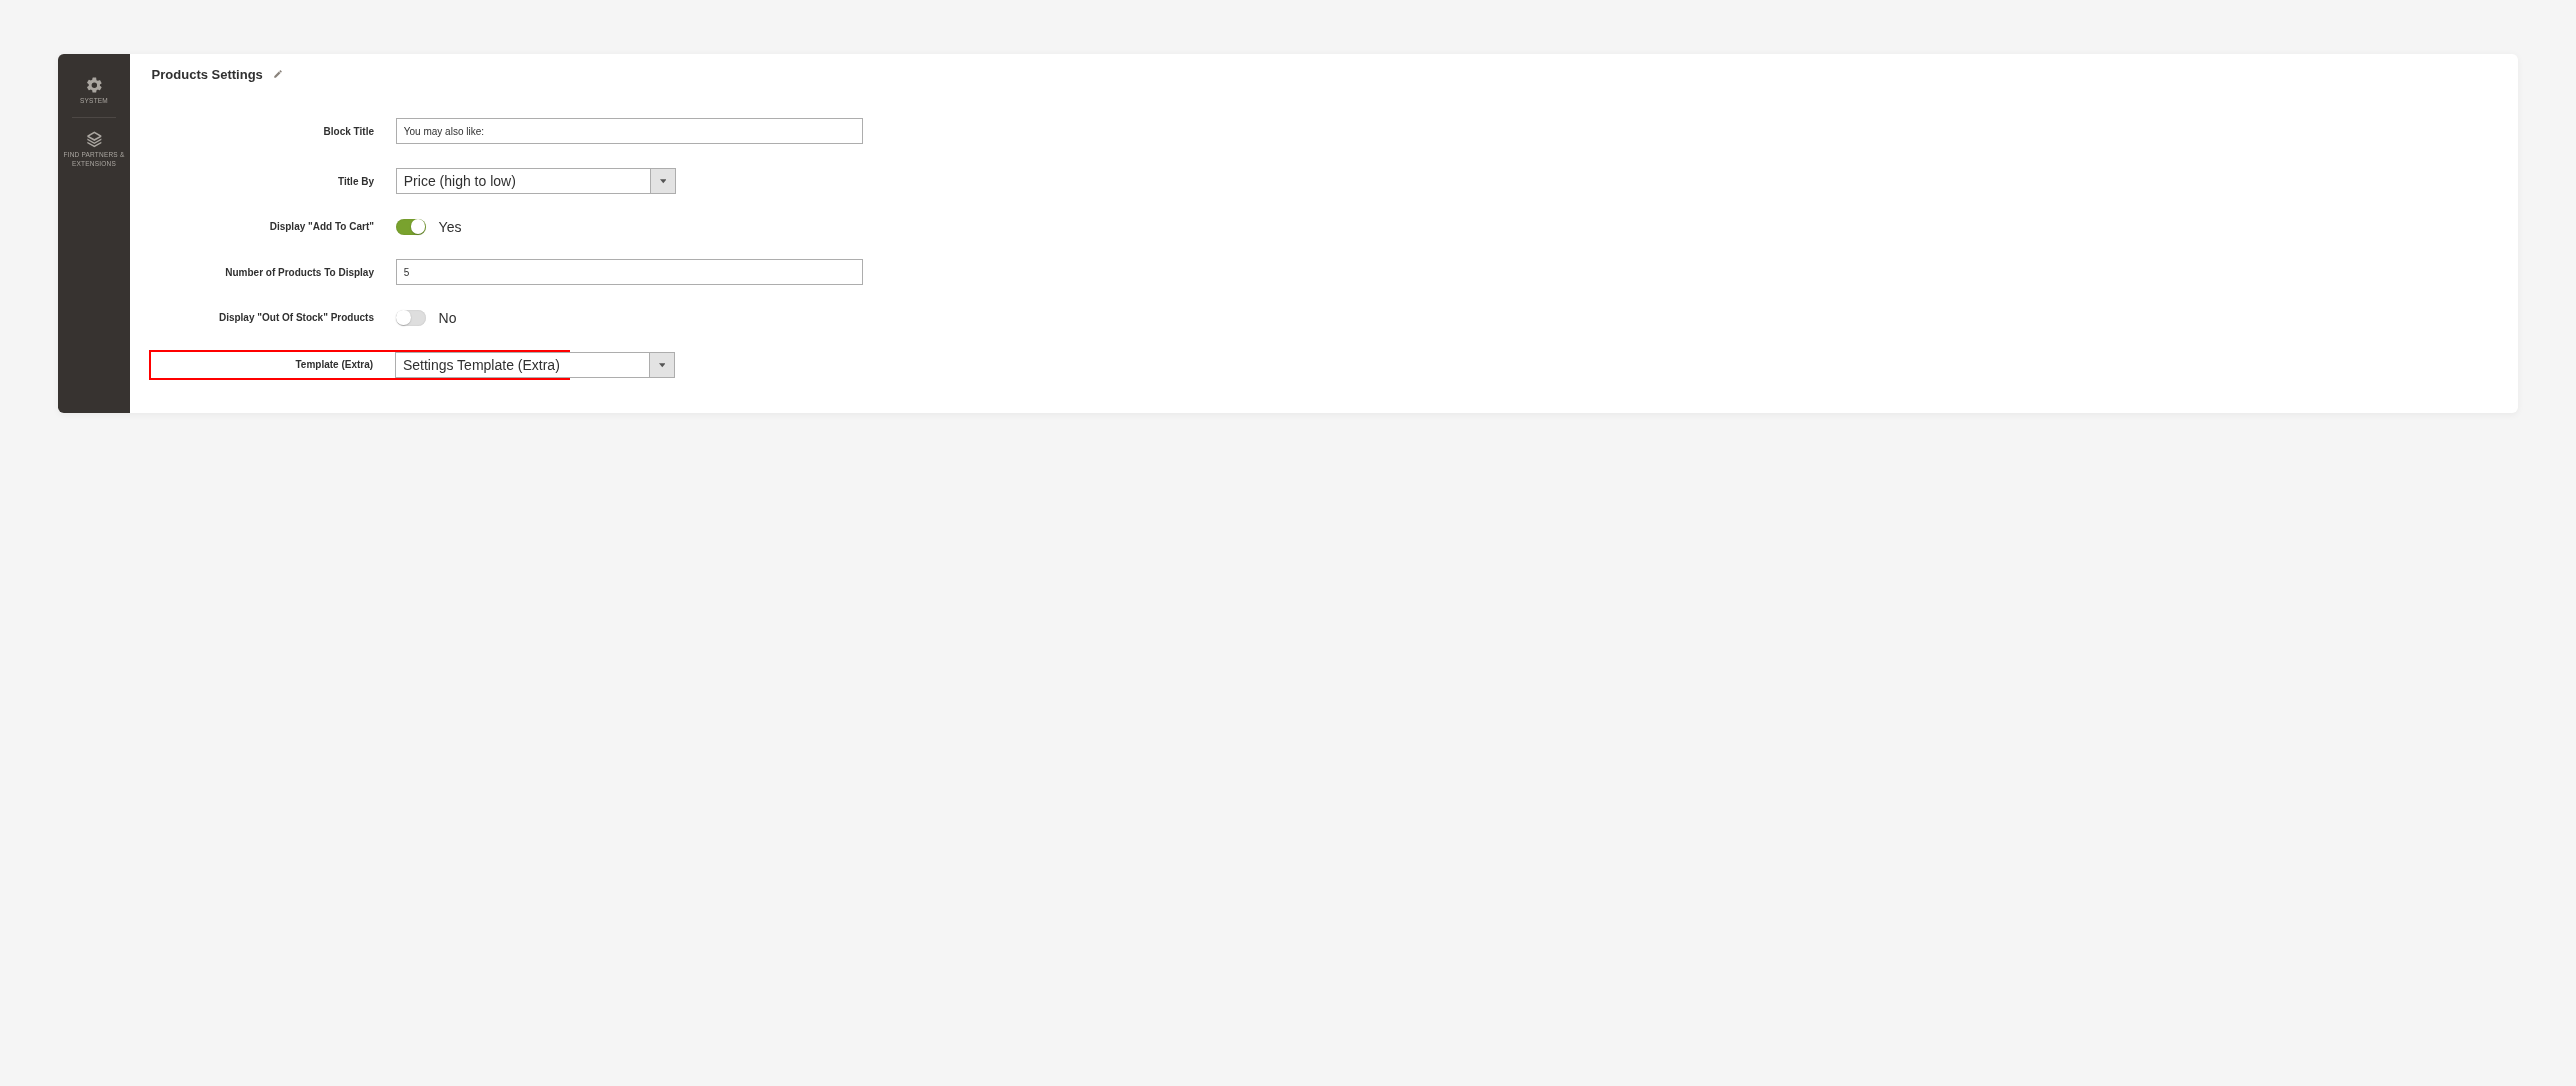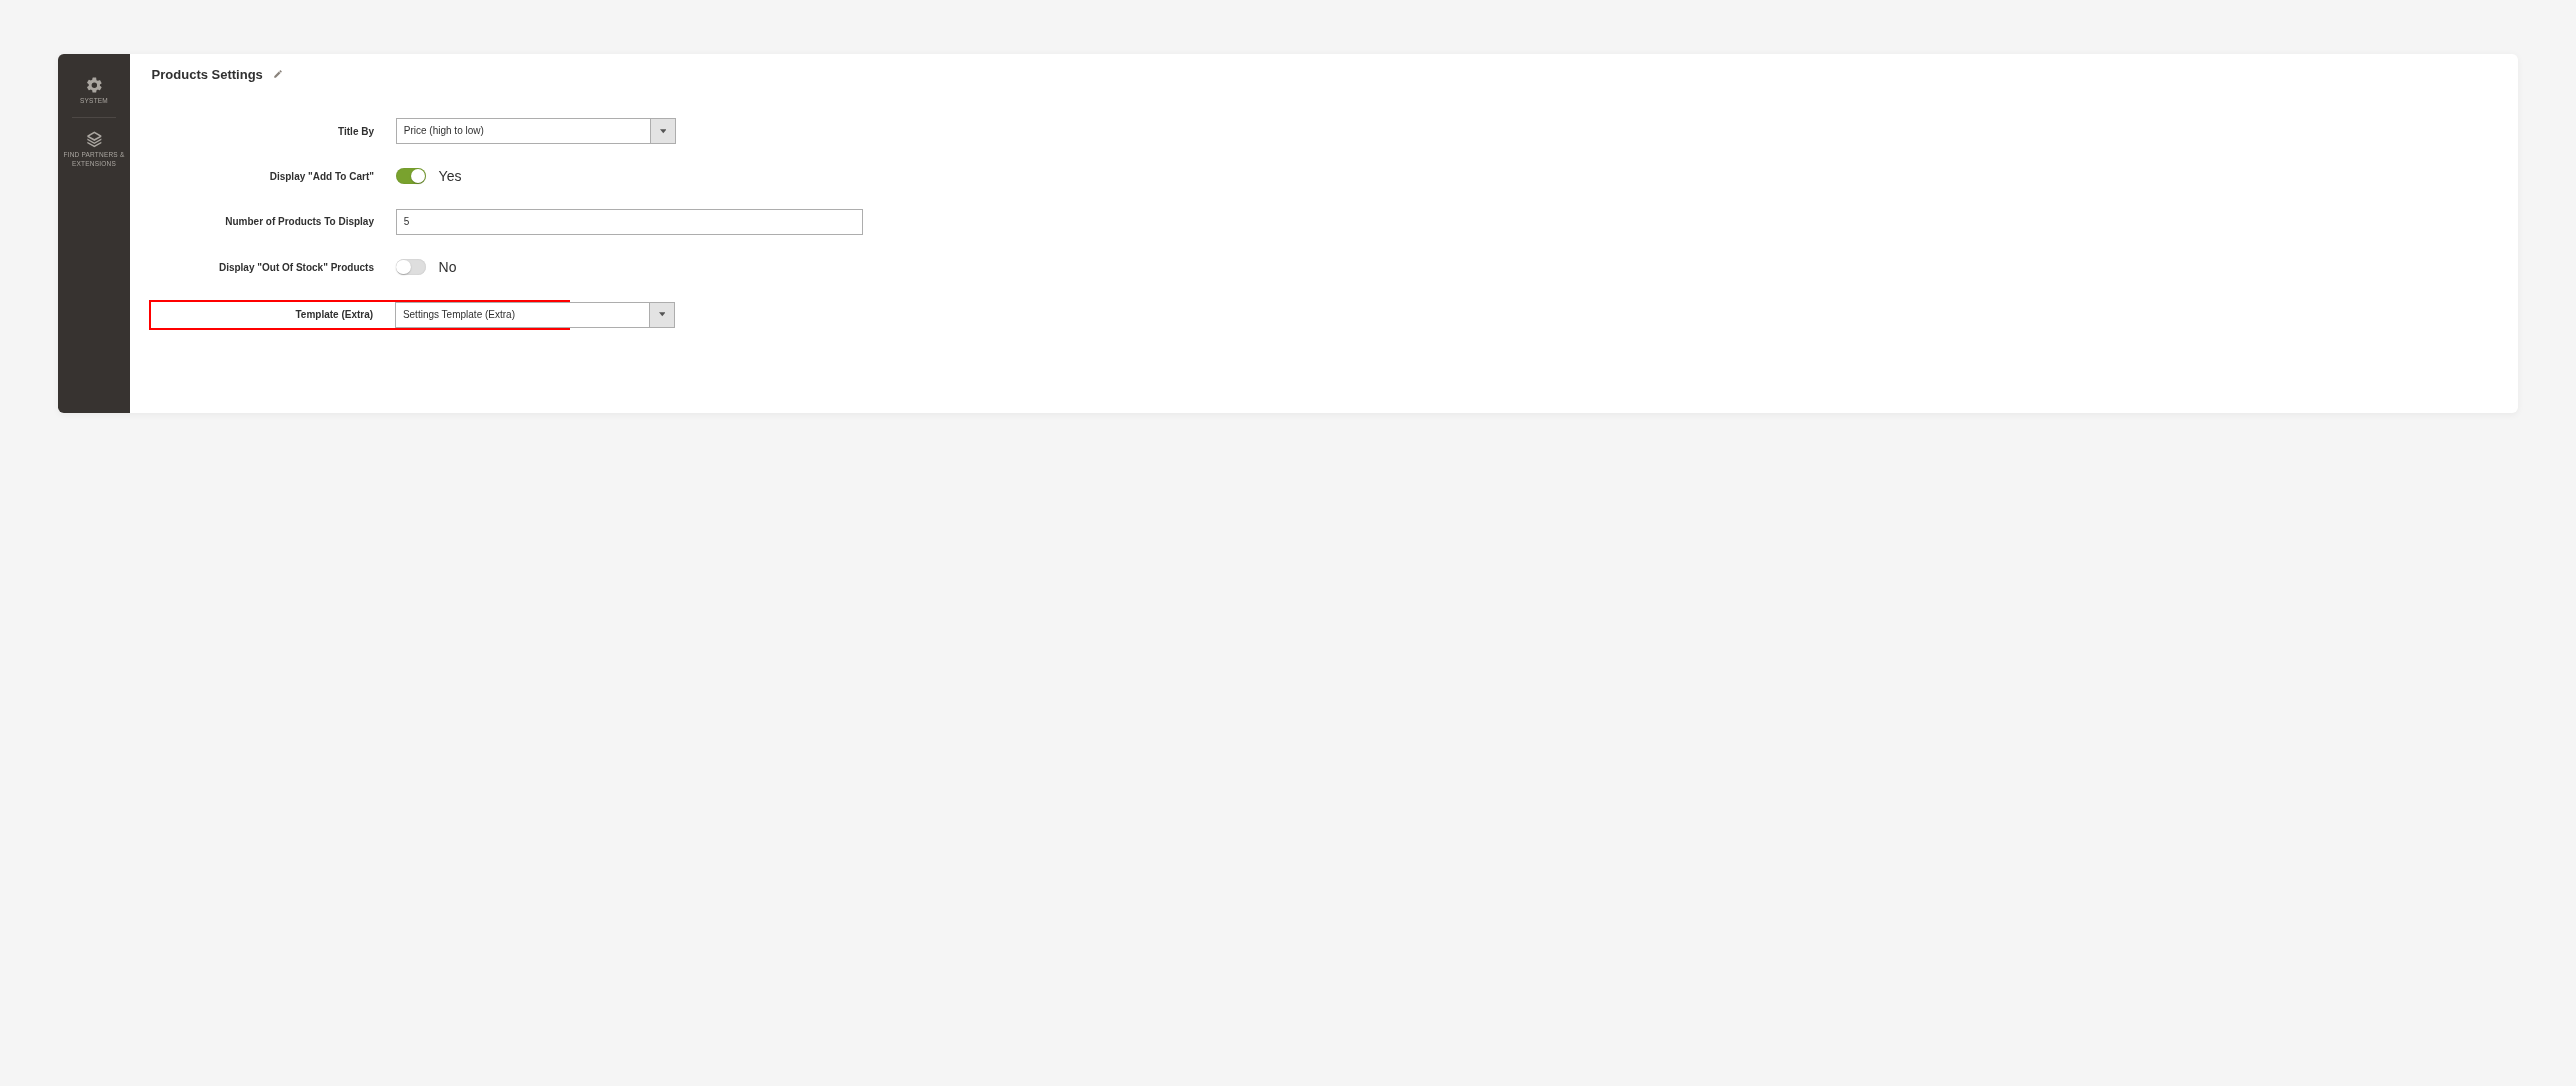--- a/index.html
+++ b/index.html
@@ -110,21 +110,21 @@
     display: flex;
     width: 280px;
     height: 26px;
     border: 0.7px solid #adadad;
     background: #fff;
   }
   .select-value {
     flex: 1;
     padding: 0 7.2px;
     line-height: 24.4px;
-    font-size: 10px;
+    font-size: 14px;
     color: #303030;
   }
   .select-arrow {
     width: 24.4px;
     background: #e3e3e3;
     border-left: 0.7px solid #adadad;
     display: flex;
     align-items: center;
     justify-content: center;
   }
@@ -199,20 +199,26 @@
       <h2 class="section-title">Products Settings</h2>
       <span class="edit-icon-btn">
         <svg viewBox="0 0 24 24">
             <path d="M3 17.25V21h3.75L17.81 9.94l-3.75-3.75L3 17.25zM20.71 7.04a1 1 0 0 0 0-1.41l-2.34-2.34a1 1 0 0 0-1.41 0l-1.83 1.83 3.75 3.75 1.83-1.83z"></path>
           </svg>
       </span>
     </div>
 
     <div class="form-rows">
 
+      <div class="form-row">
+        <div class="label-col">Block Title</div>
+        <div class="field-col">
+          <input type="text" class="text-input" value="You may also like:" style="">
+        </div>
+      </div>
 
       <div class="form-row">
         <div class="label-col">Title By</div>
         <div class="field-col">
           <div class="select-wrap">
             <div class="select-value">Price (high to low)</div>
             <div class="select-arrow">
               <svg viewBox="0 0 10 10">
                   <path d="M0 2 L5 8 L10 2 Z"></path>
                 </svg>

